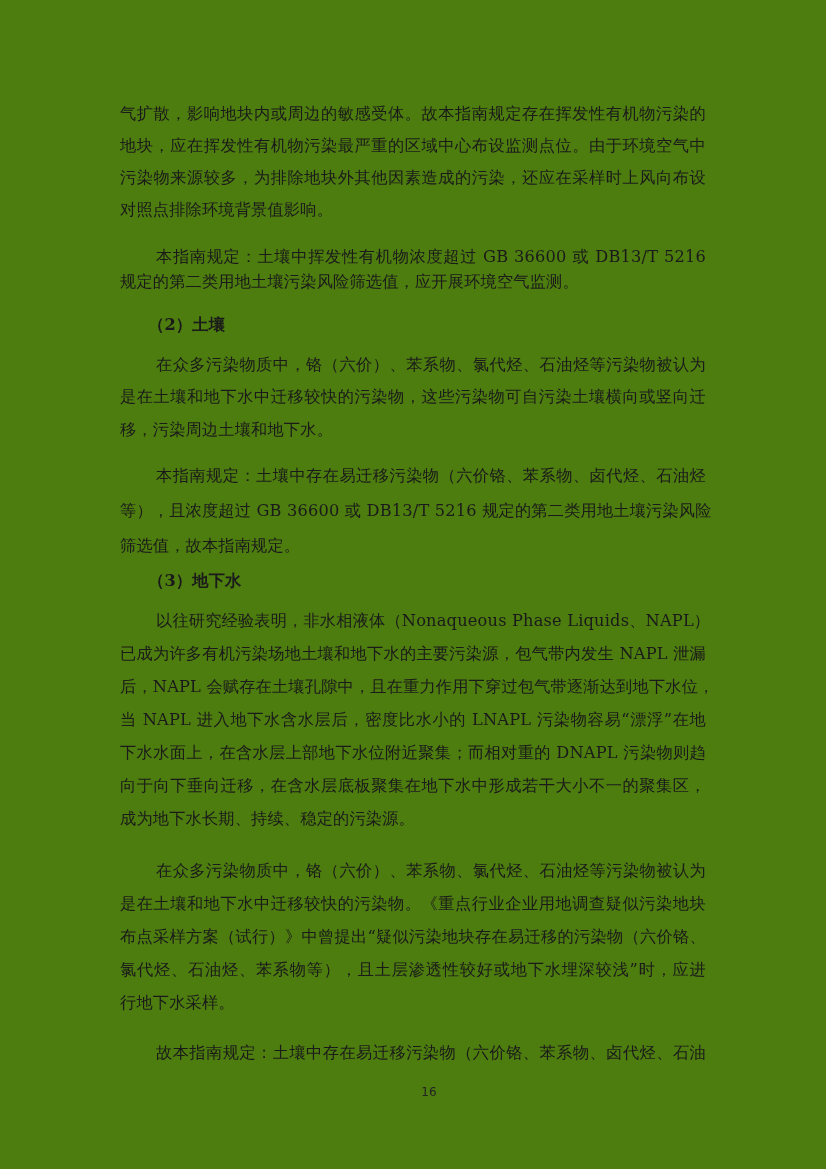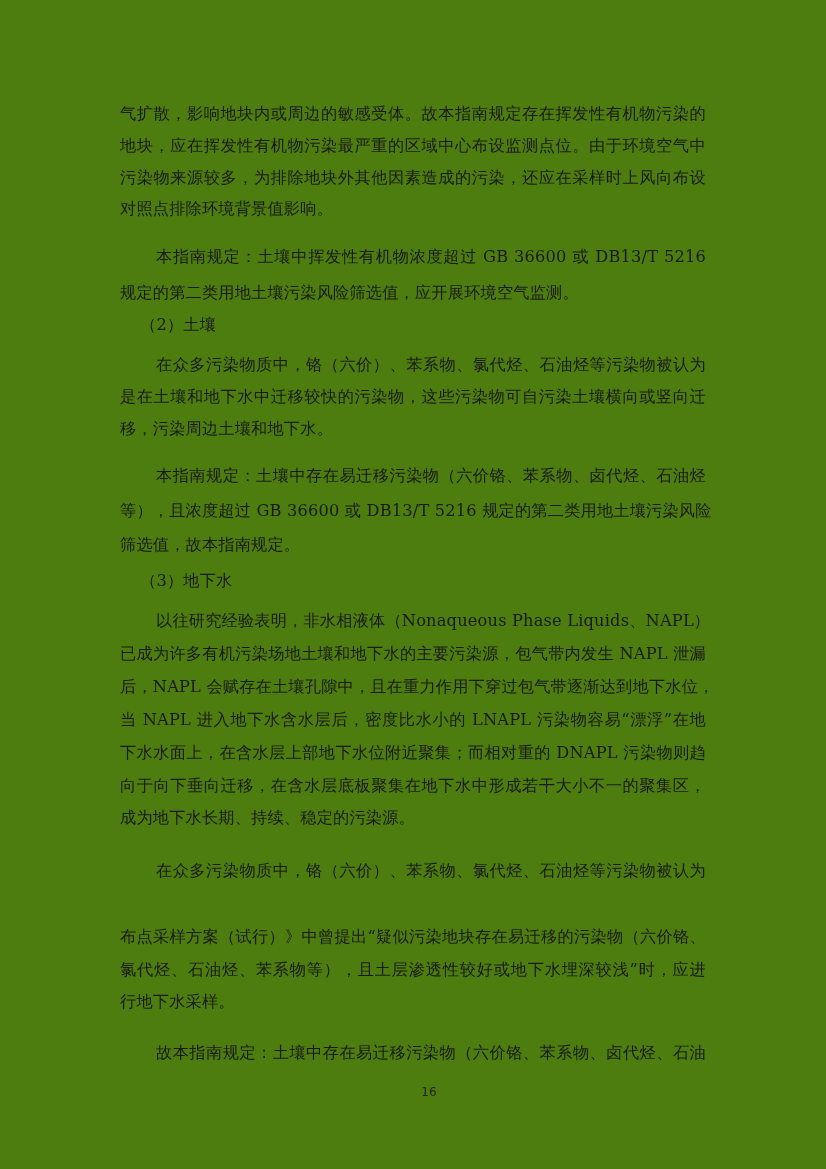--- a/index.html
+++ b/index.html
@@ -1,39 +1,39 @@
 <!DOCTYPE html>
 <html><head>
 <meta charset="utf-8">
 <style>
   html, body { margin:0; padding:0; background:#ffffff; }
   body { width:826px; height:1169px; position:relative; overflow:hidden;
          font-family:"DejaVu Serif", "Liberation Serif", serif; color:#1a1a1a; }
   .page { position:absolute; left:0; top:0; width:826px; height:1169px; background:#4d7c0f; }
   .line { position:absolute; left:120px; width:586px; font-size:16.2px; line-height:20px;
           white-space:nowrap; text-align:justify; text-align-last:justify; letter-spacing:0.2px; }
-  .line.last { text-align-last:left;font-family:Liberation Mono, monospace; }
+  .line.last { text-align-last:left; }
   .line.ind { left:156px; width:550px; }
-  .line.head { left:140px; text-align-last:left; }
+  .line.head { left:148px; text-align-last:left;font-weight:bold; }
   .b { font-weight:normal; font-family:"DejaVu Sans", sans-serif; }
   .pnum { position:absolute; top:1085px; left:0; width:826px; text-align:center;
           font-family:"DejaVu Sans", sans-serif; font-size:12px; color:#222;margin-left:16px; }
 </style>
 </head>
 <body>
 
 <div class="page">
 
   <div class="line" style="top:104px">气扩散，影响地块内或周边的敏感受体。故本指南规定存在挥发性有机物污染的</div>
   <div class="line" style="top:136px">地块，应在挥发性有机物污染最严重的区域中心布设监测点位。由于环境空气中</div>
   <div class="line" style="top:168px">污染物来源较多，为排除地块外其他因素造成的污染，还应在采样时上风向布设</div>
   <div class="line last" style="top:200px">对照点排除环境背景值影响。</div>
 
   <div class="line ind" style="top:247px"><span class="b">本指南规定：</span><span>土壤中挥发性有机物浓度超过 GB 36600 或 DB13/T 5216</span></div>
-  <div class="line last" style="top:284px">规定的第二类用地土壤污染风险筛选值，应开展环境空气监测。</div>
+  <div class="line last" style="top:272px">规定的第二类用地土壤污染风险筛选值，应开展环境空气监测。</div>
 
   <div class="line head" style="top:315px">（2）土壤</div>
 
   <div class="line ind" style="top:355px">在众多污染物质中，铬（六价）、苯系物、氯代烃、石油烃等污染物被认为</div>
   <div class="line" style="top:387px">是在土壤和地下水中迁移较快的污染物，这些污染物可自污染土壤横向或竖向迁</div>
   <div class="line last" style="top:420px">移，污染周边土壤和地下水。</div>
 
   <div class="line ind" style="top:466px"><span class="b">本指南规定：</span><span>土壤中存在易迁移污染物（六价铬、苯系物、卤代烃、石油烃</span></div>
   <div class="line" style="top:501px">等），且浓度超过 GB 36600 或 DB13/T 5216 规定的第二类用地土壤污染风险</div>
   <div class="line last" style="top:536px">筛选值，故本指南规定。</div>
@@ -42,20 +42,21 @@
 
   <div class="line ind" style="top:611px">以往研究经验表明，非水相液体（Nonaqueous Phase Liquids、NAPL）</div>
   <div class="line" style="top:644px">已成为许多有机污染场地土壤和地下水的主要污染源，包气带内发生 NAPL 泄漏</div>
   <div class="line" style="top:677px">后，NAPL 会赋存在土壤孔隙中，且在重力作用下穿过包气带逐渐达到地下水位，</div>
   <div class="line" style="top:710px">当 NAPL 进入地下水含水层后，密度比水小的 LNAPL 污染物容易“漂浮”在地</div>
   <div class="line" style="top:743px">下水水面上，在含水层上部地下水位附近聚集；而相对重的 DNAPL 污染物则趋</div>
   <div class="line" style="top:776px">向于向下垂向迁移，在含水层底板聚集在地下水中形成若干大小不一的聚集区，</div>
   <div class="line last" style="top:809px">成为地下水长期、持续、稳定的污染源。</div>
 
   <div class="line ind" style="top:861px">在众多污染物质中，铬（六价）、苯系物、氯代烃、石油烃等污染物被认为</div>
+  <div class="line" style="top:894px">是在土壤和地下水中迁移较快的污染物。《重点行业企业用地调查疑似污染地块</div>
   <div class="line" style="top:927px">布点采样方案（试行）》中曾提出“疑似污染地块存在易迁移的污染物（六价铬、</div>
   <div class="line" style="top:960px">氯代烃、石油烃、苯系物等），且土层渗透性较好或地下水埋深较浅”时，应进</div>
   <div class="line last" style="top:993px">行地下水采样。</div>
 
   <div class="line ind" style="top:1043px"><span class="b">故本指南规定</span><span>：土壤中存在易迁移污染物（六价铬、苯系物、卤代烃、石油</span></div>
 
   <div class="pnum">16</div>
 </div>
 
 </body></html>

